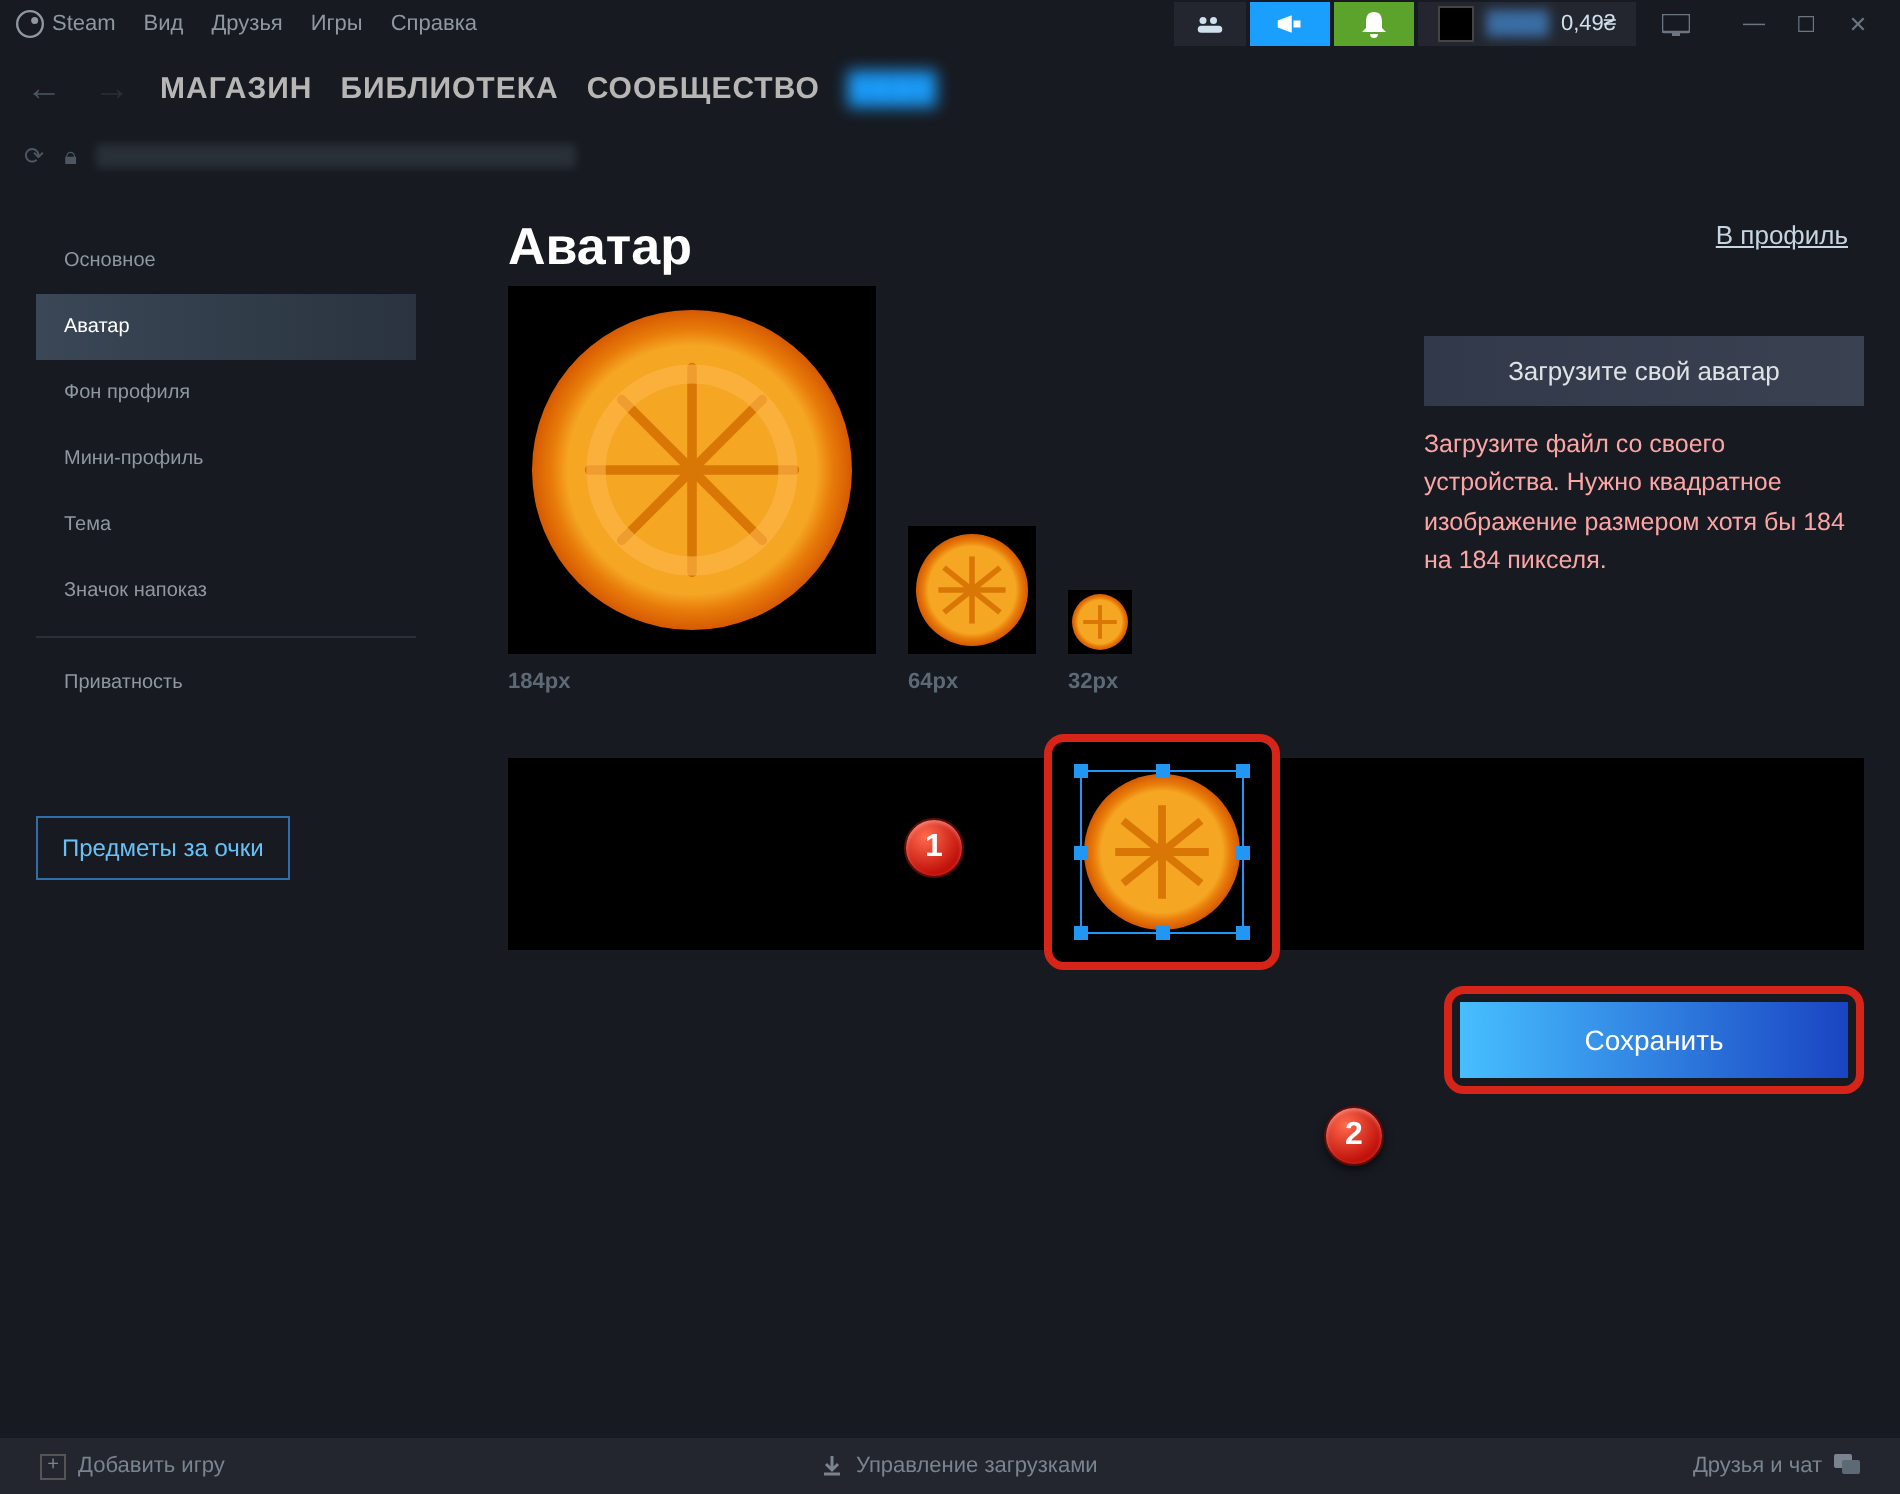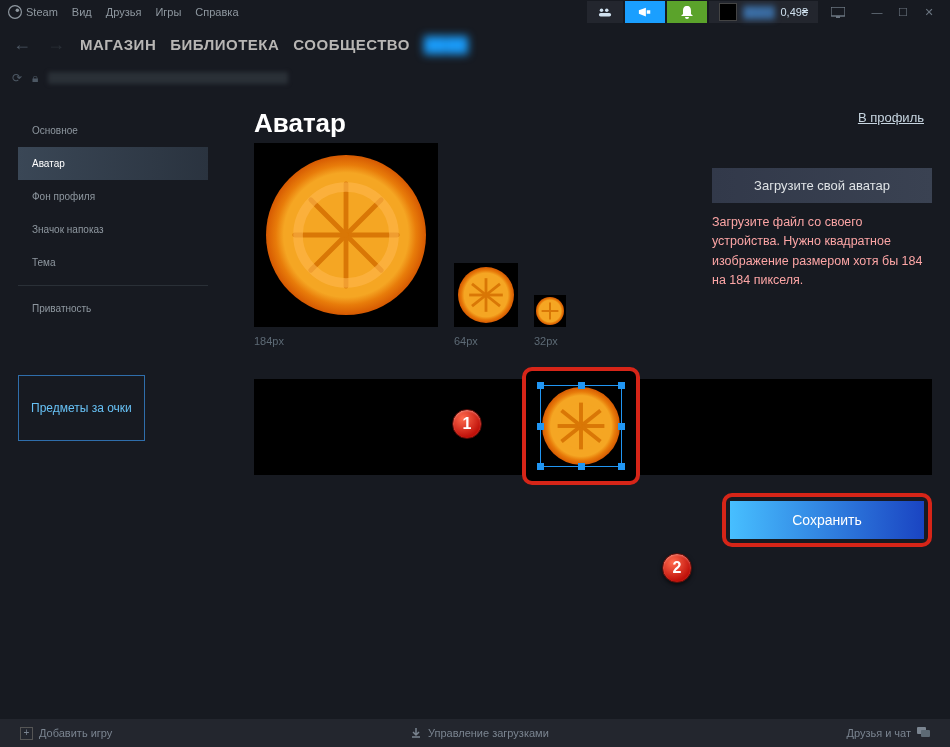--- a/index.html
+++ b/index.html
@@ -86,39 +86,39 @@
     color:#8f98a0;
     cursor:pointer;
   }
   .side-item.active {
     background: linear-gradient(90deg,#3a4756,#2a333f);
     color:#fff;
   }
   .side-sep { height:1px; background:#2a3037; margin:6px 0;}
   .side-btn {
     margin-top:50px;
-    padding:25px 12px;
+    padding:8px 12px;
     border:1px solid #2f6eab;
     color:#67c1f5;
     font-size:12px;
     display:inline-block;
   }
 
   
   .content { flex:1; padding-left: 46px; padding-top:0; position:relative;}
   .content h1 { font-size:26px; font-weight:bold; color:#fff; margin-bottom:4px;}
   .content .sub { font-size:15px; color:#8f98a0; margin-bottom:28px;}
 
   .previews { display:flex; align-items:flex-end; gap:16px;}
   .pv { display:flex; flex-direction:column; gap:8px;}
   .pv-box { background:#000; display:flex; align-items:center; justify-content:center;}
   .pv-184 { width:184px; height:184px;}
   .pv-64  { width:64px;  height:64px;}
   .pv-32  { width:32px;  height:32px;}
-  .pv-label { font-size:11px; color:#5d6a75;}
+  .pv-label { font-size:11px; color:#5d6a75;font-weight:bold;}
 
   
   .orange {
     position:relative;
     border-radius:50%;
     background: radial-gradient(circle at center, #f5a623 0%, #f5a623 55%, #e87c0a 62%, #d35400 72%, #5a2500 92%);
     box-shadow: inset 0 0 0 10% #fff;
   }
   .orange::before {
     content:"";
@@ -286,22 +286,23 @@
   <div class="addr-blur"></div>
 </div>
 
 <a class="profile-link">В профиль</a>
 
 <div class="main">
   <div class="sidebar">
     <div class="side-item">Основное</div>
     <div class="side-item active">Аватар</div>
     <div class="side-item">Фон профиля</div>
+    <div class="side-item">Мини-профиль</div>
+    <div class="side-item">Тема</div>
     <div class="side-item">Значок напоказ</div>
-    <div class="side-item">Тема</div>
     <div class="side-sep"></div>
     <div class="side-item">Приватность</div>
     <div class="side-btn">Предметы за очки</div>
   </div>
 
   <div class="content">
     <h1>Аватар</h1>
 
     <div class="upload-panel">
       <div class="upload-btn">Загрузите свой аватар</div>

